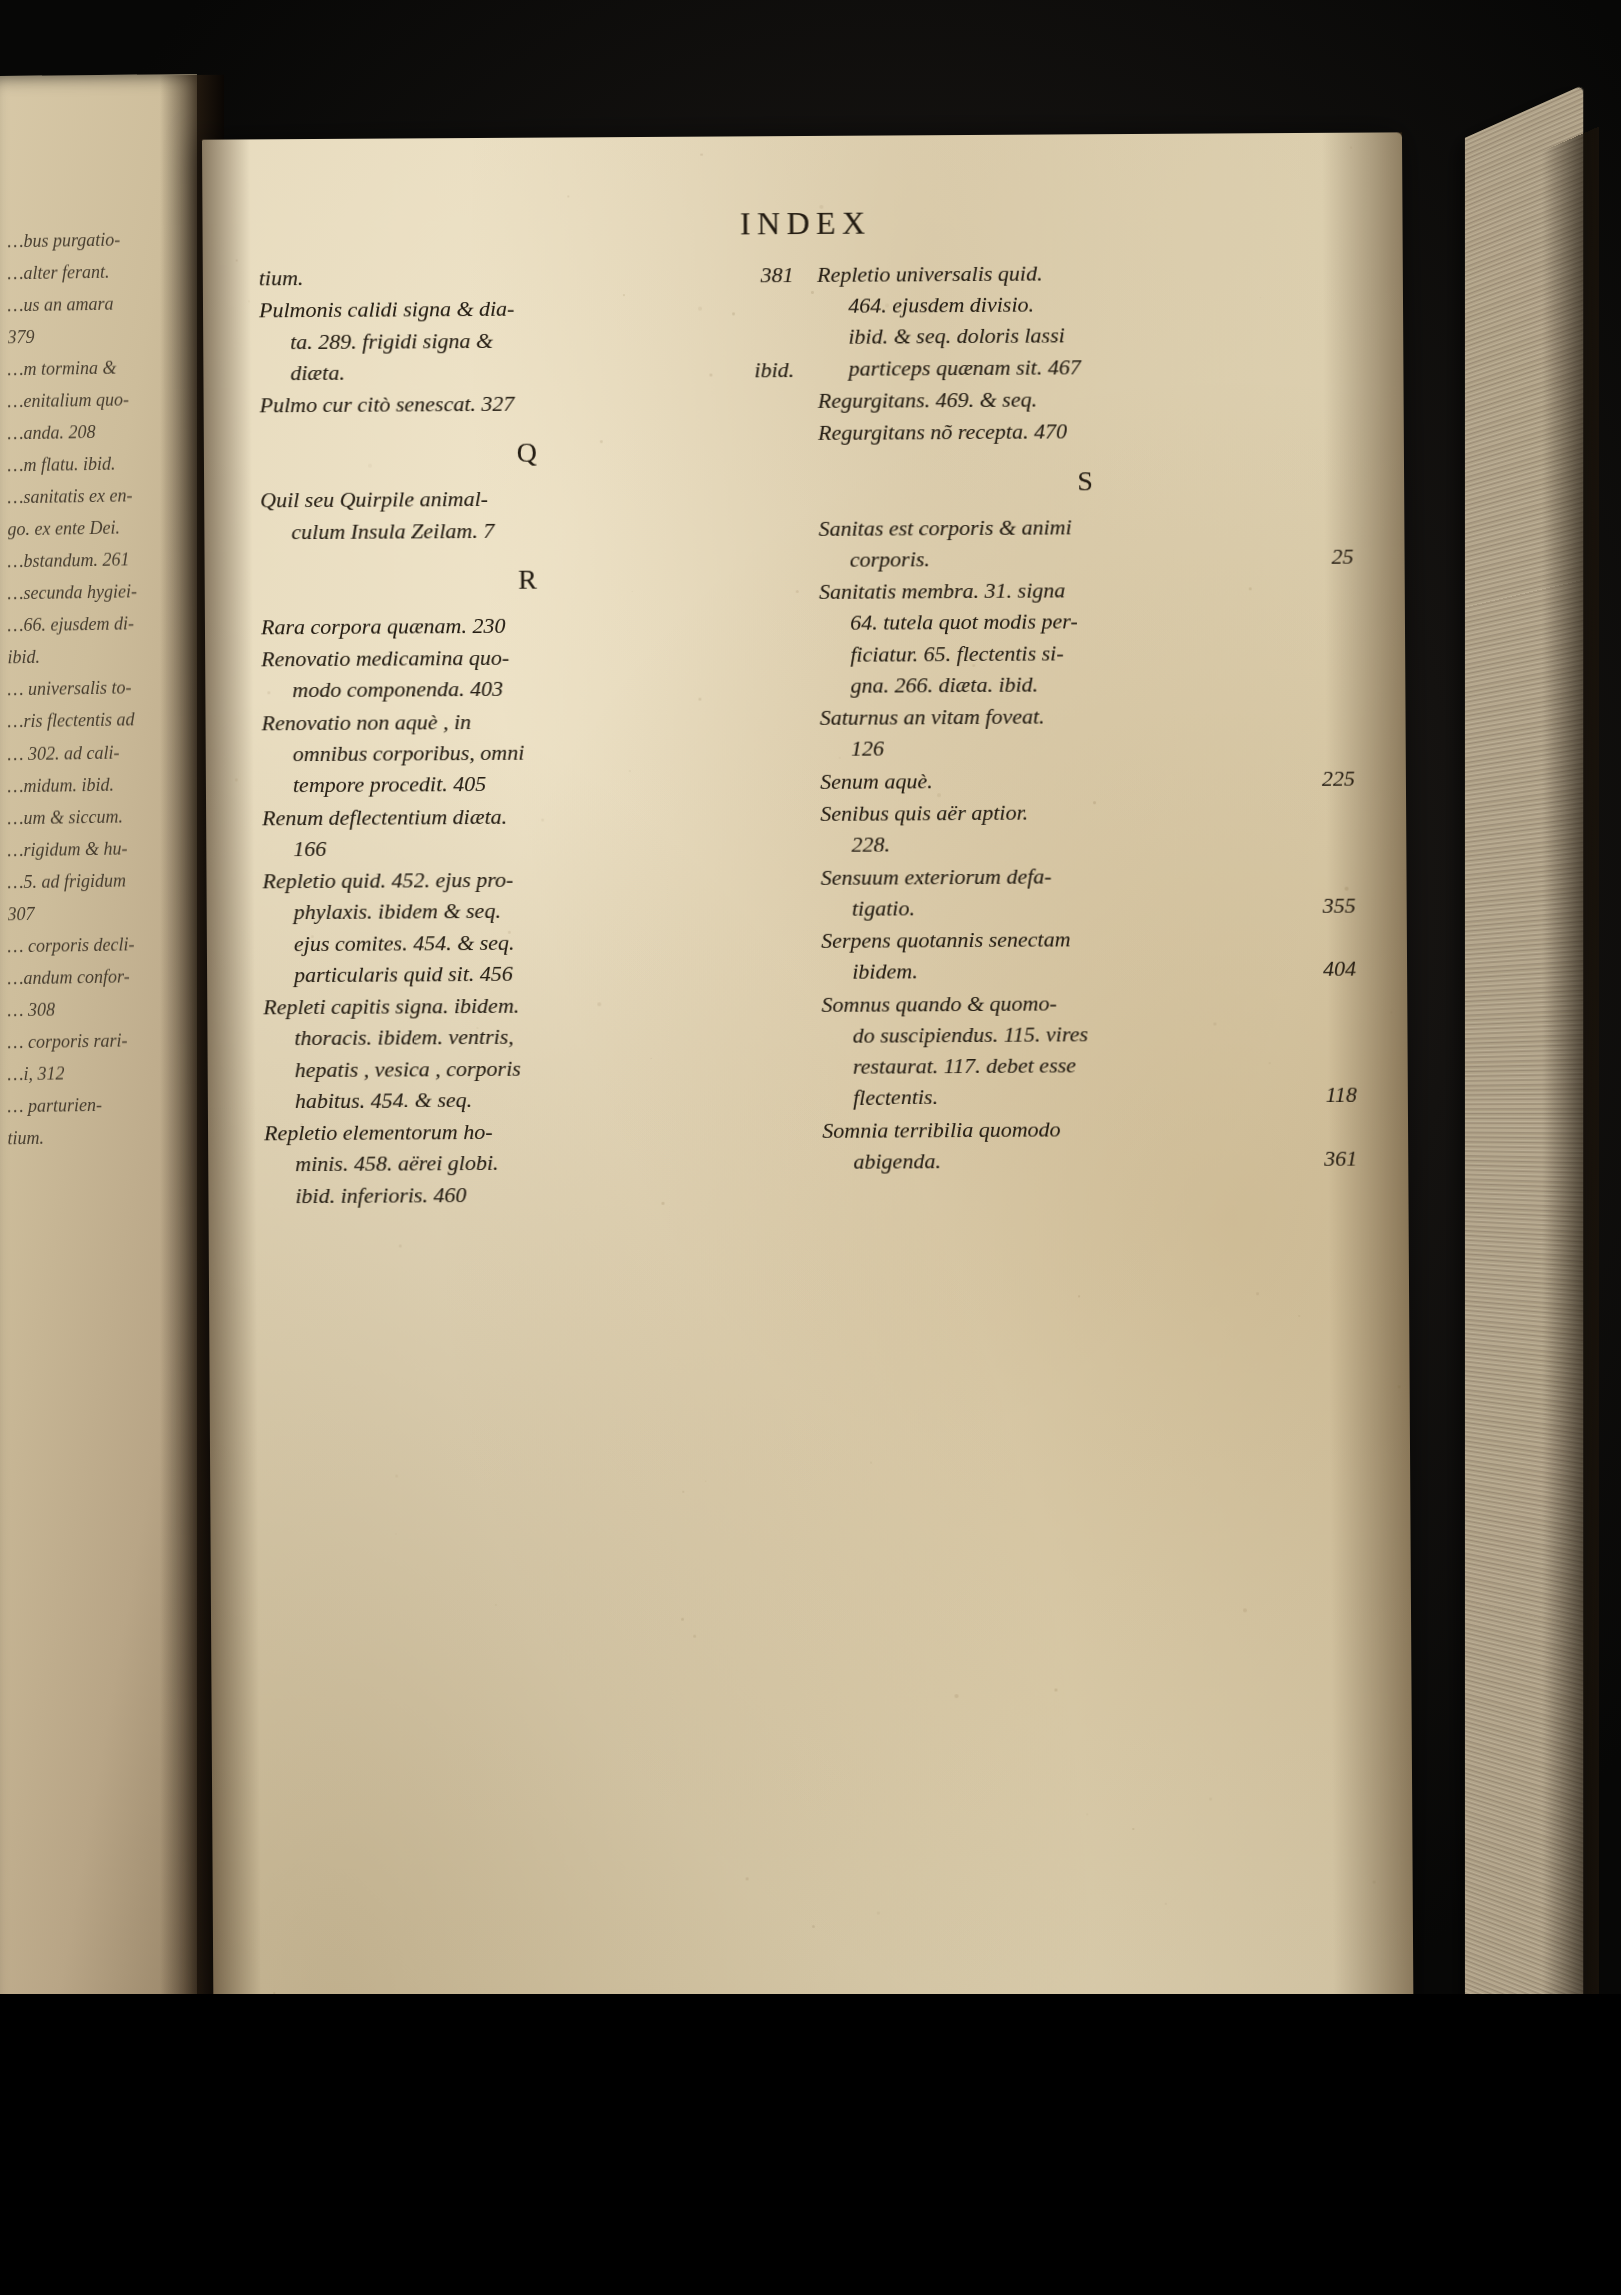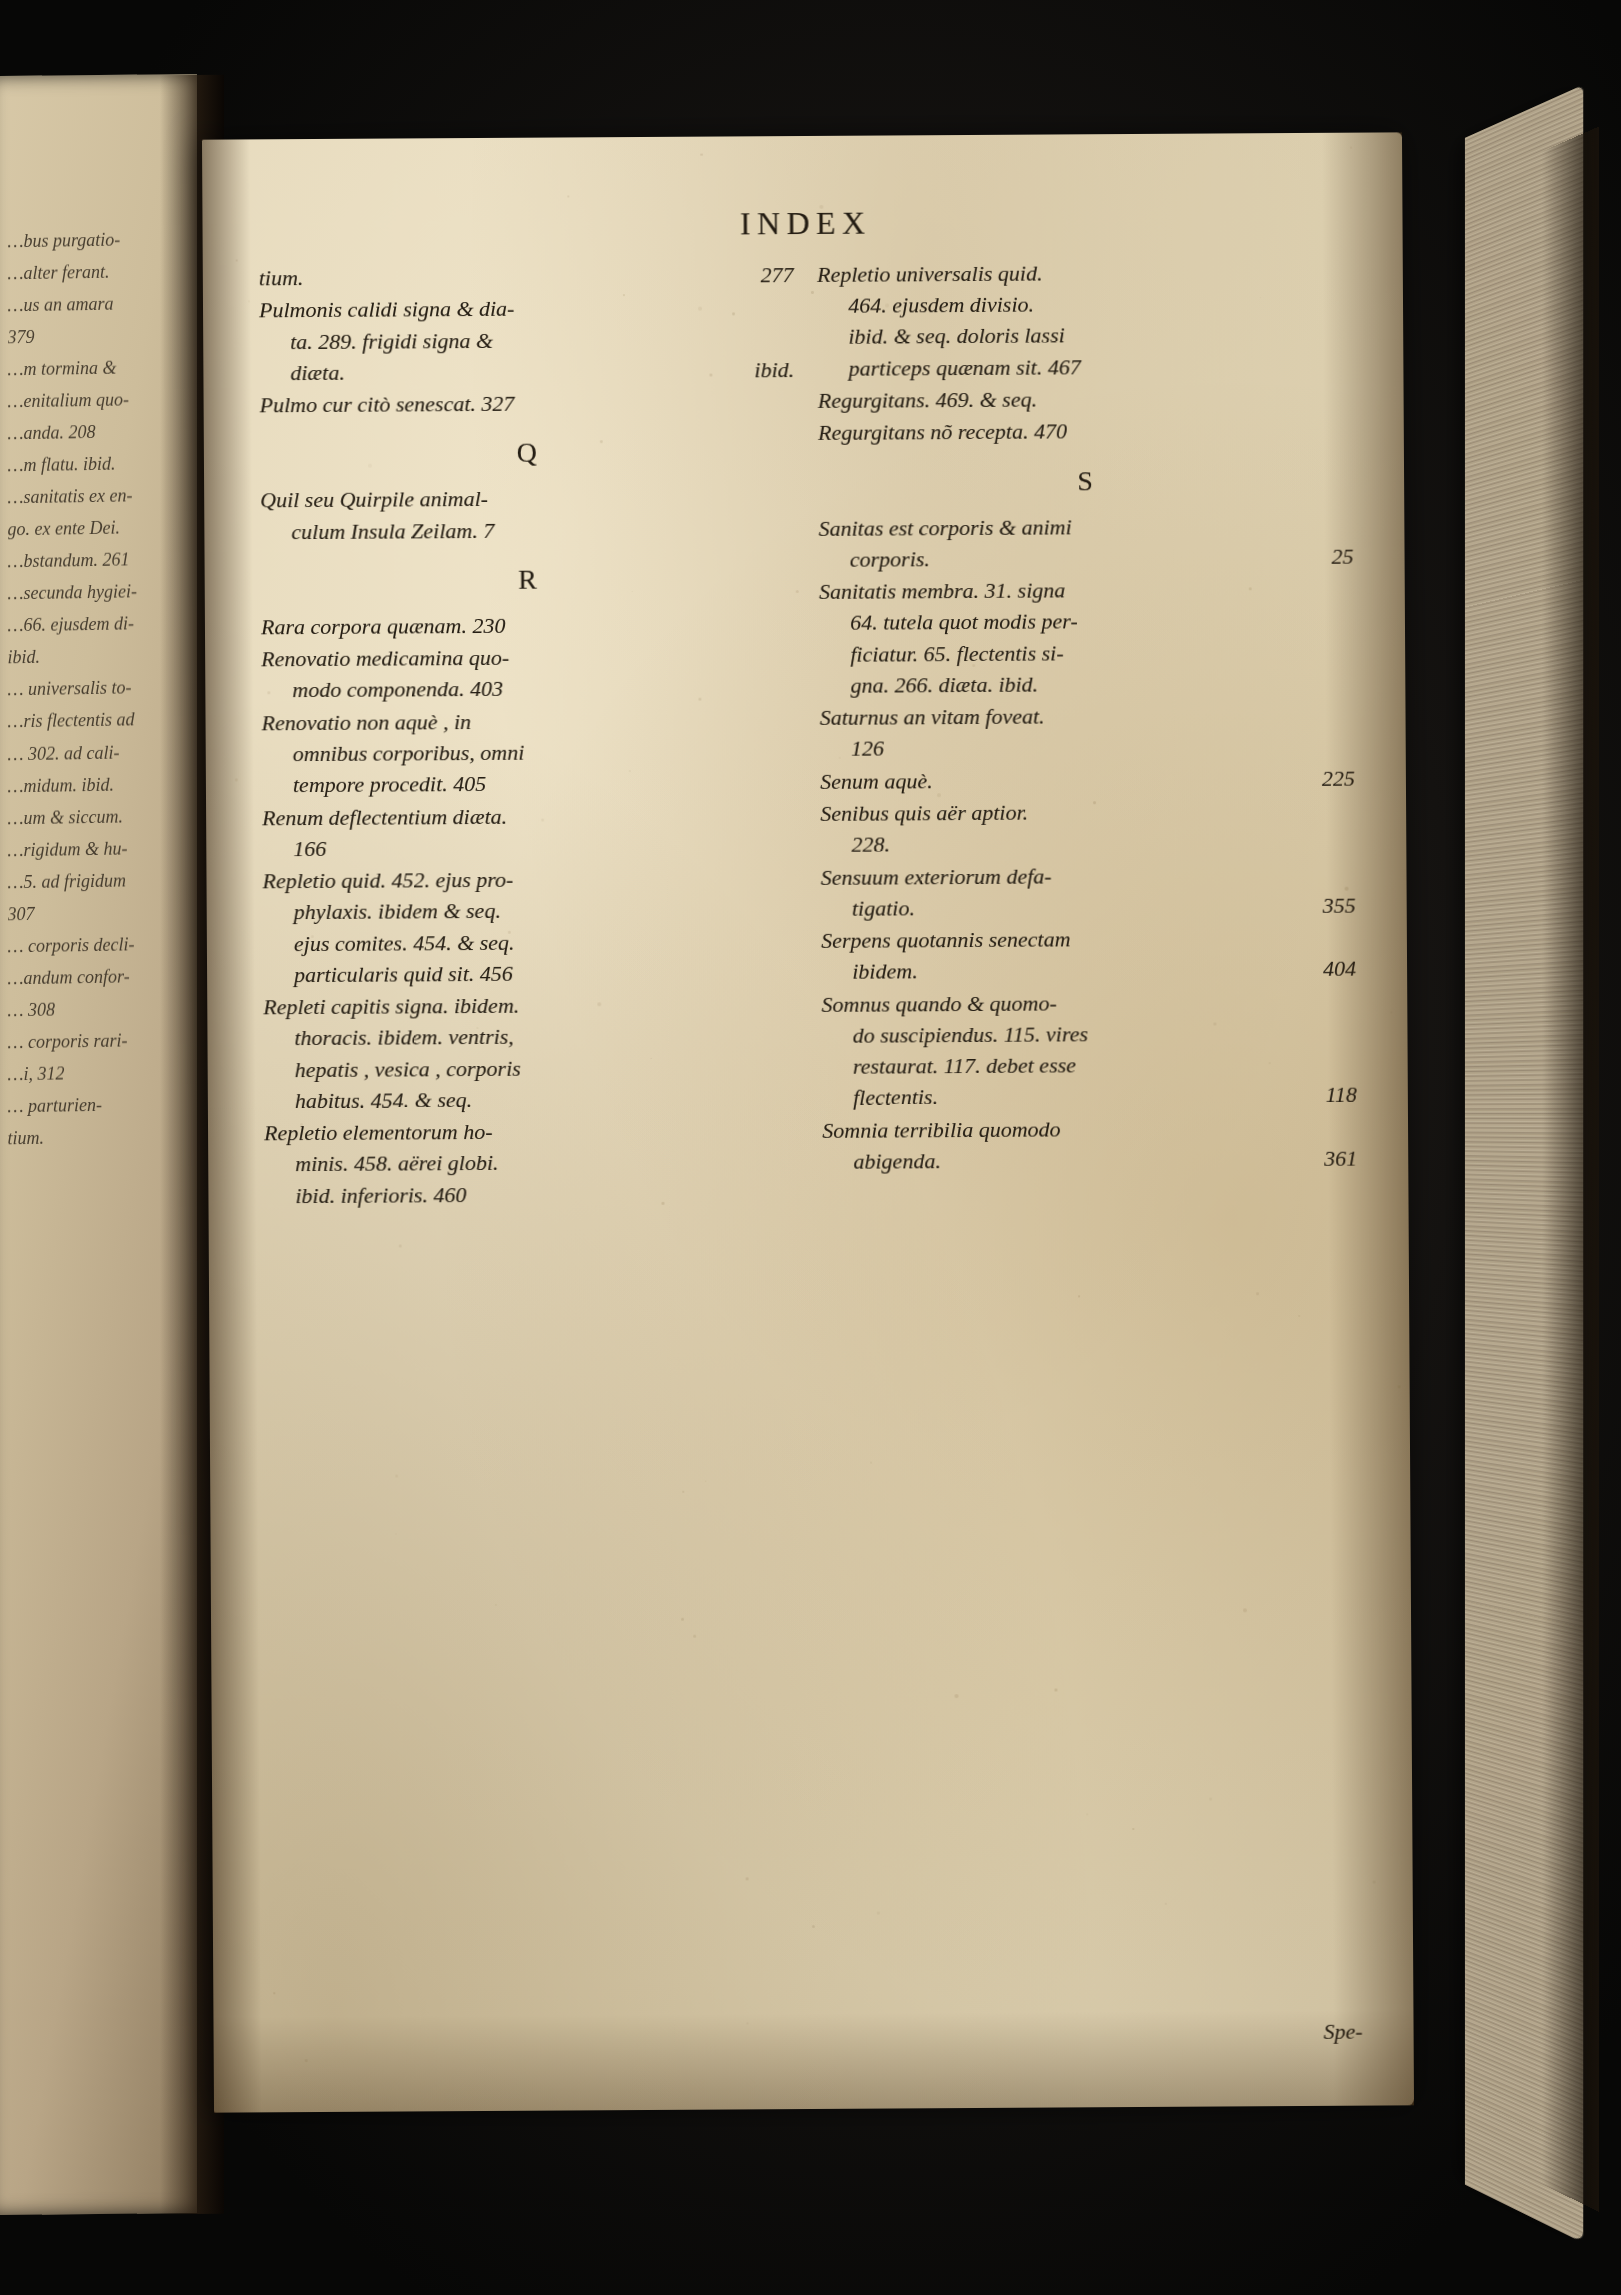--- a/index.html
+++ b/index.html
@@ -10,21 +10,21 @@
   body {
     width: 1621px;
     height: 2295px;
     overflow: hidden;
     font-family: "Liberation Serif", serif;
   }
 
   #scene {
     position: relative;
     width: 1621px;
-    height: 2295px;
+    height: 1994px;
     background: #a16207;
     overflow: hidden;
   }
 
   
   .bg-vignette {
     position: absolute;
     inset: 0;
     background:
       radial-gradient(ellipse at 55% 45%, #2a2520 0%, #141210 45%, #070706 80%);
@@ -254,21 +254,21 @@
   <div class="fore-edge-dark"></div>
 
   <div class="page">
     <div class="page-stain-a"></div>
 
     <div class="head">INDEX</div>
 
     <div class="cols">
       <div class="col" id="col-0">
           <div class="entry">
-            <span class="line l1"><span>tium.</span><span class="pg">277</span></span>
+            <span class="line l1"><span>tium.</span><span class="pg">381</span></span>
           </div>
           <div class="entry">
             <span class="line l1"><span>Pulmonis calidi signa &amp; dia-</span></span>
             <span class="line"><span>ta. 289. frigidi signa &amp;</span></span>
             <span class="line"><span>diæta.</span><span class="pg">ibid.</span></span>
           </div>
           <div class="entry">
             <span class="line l1"><span>Pulmo cur citò senescat. 327</span></span>
           </div>
           <div class="sect">Q</div>

